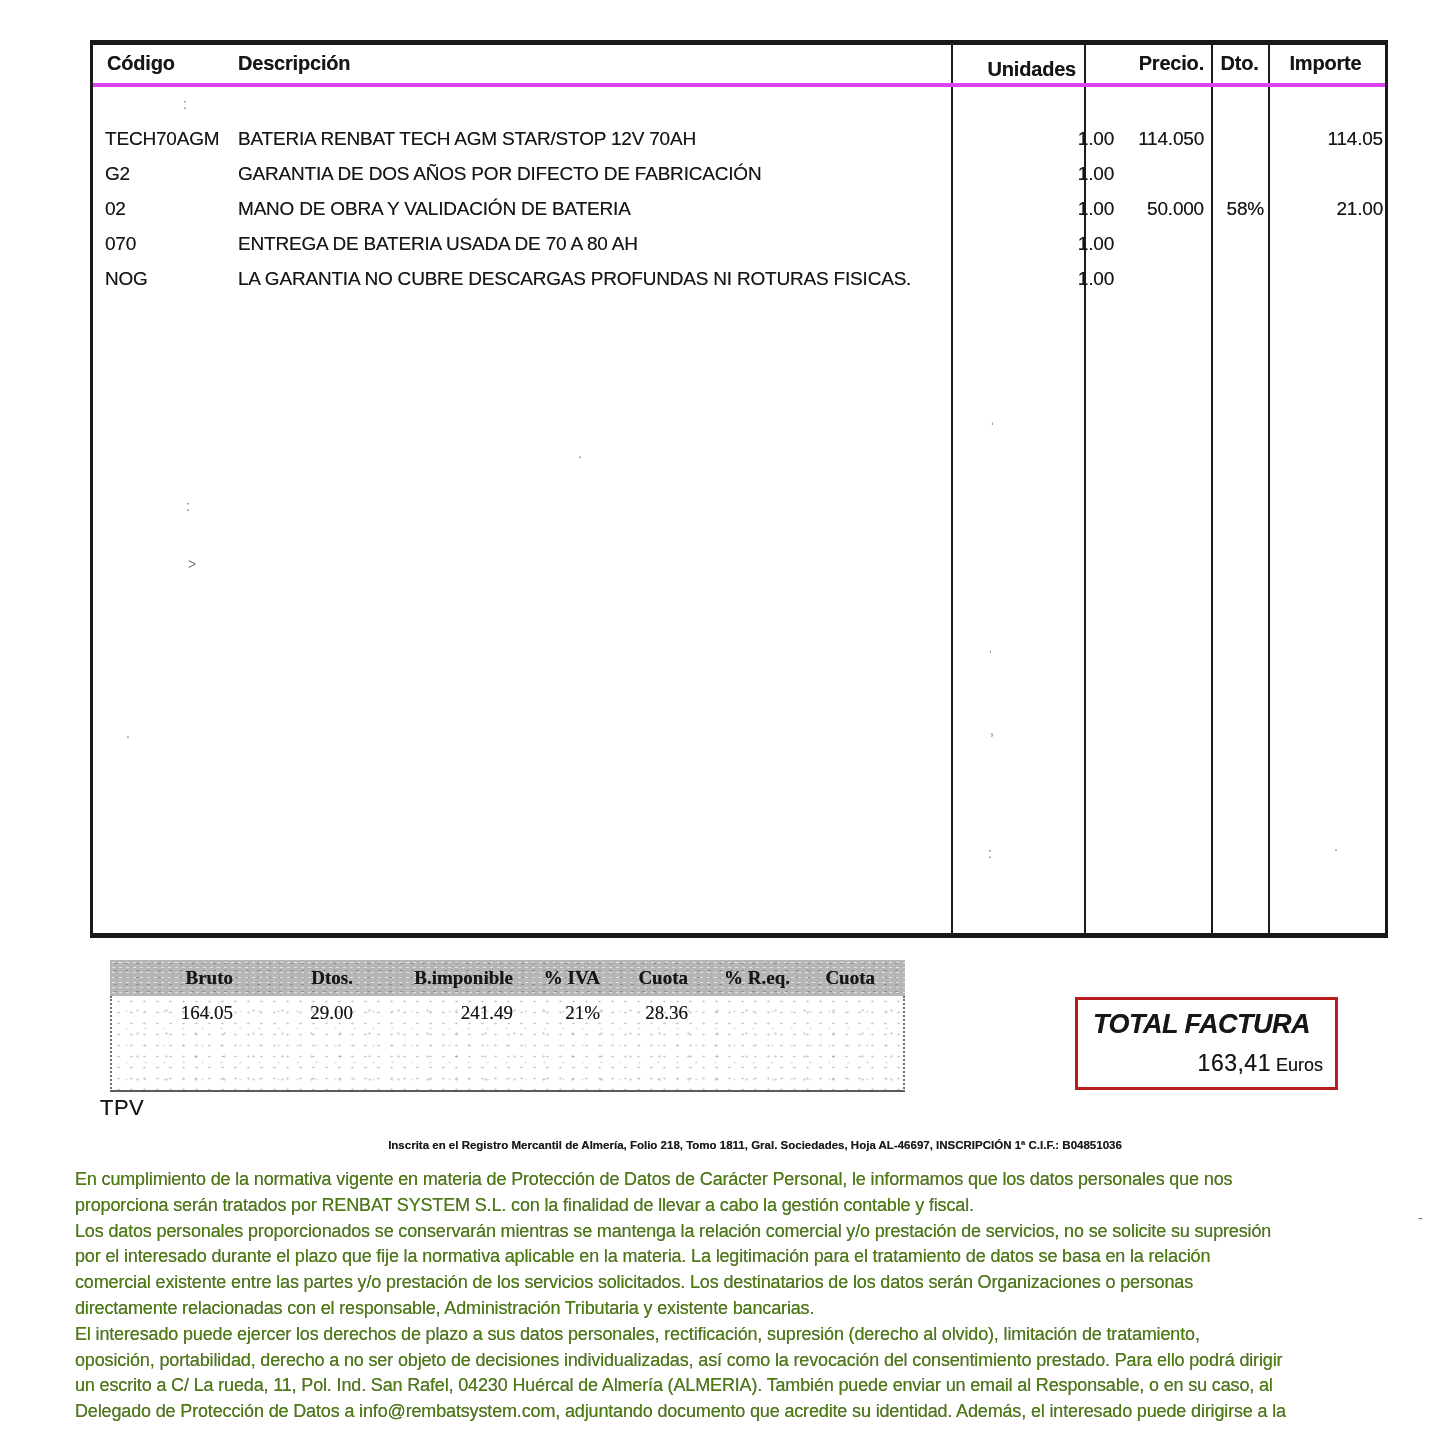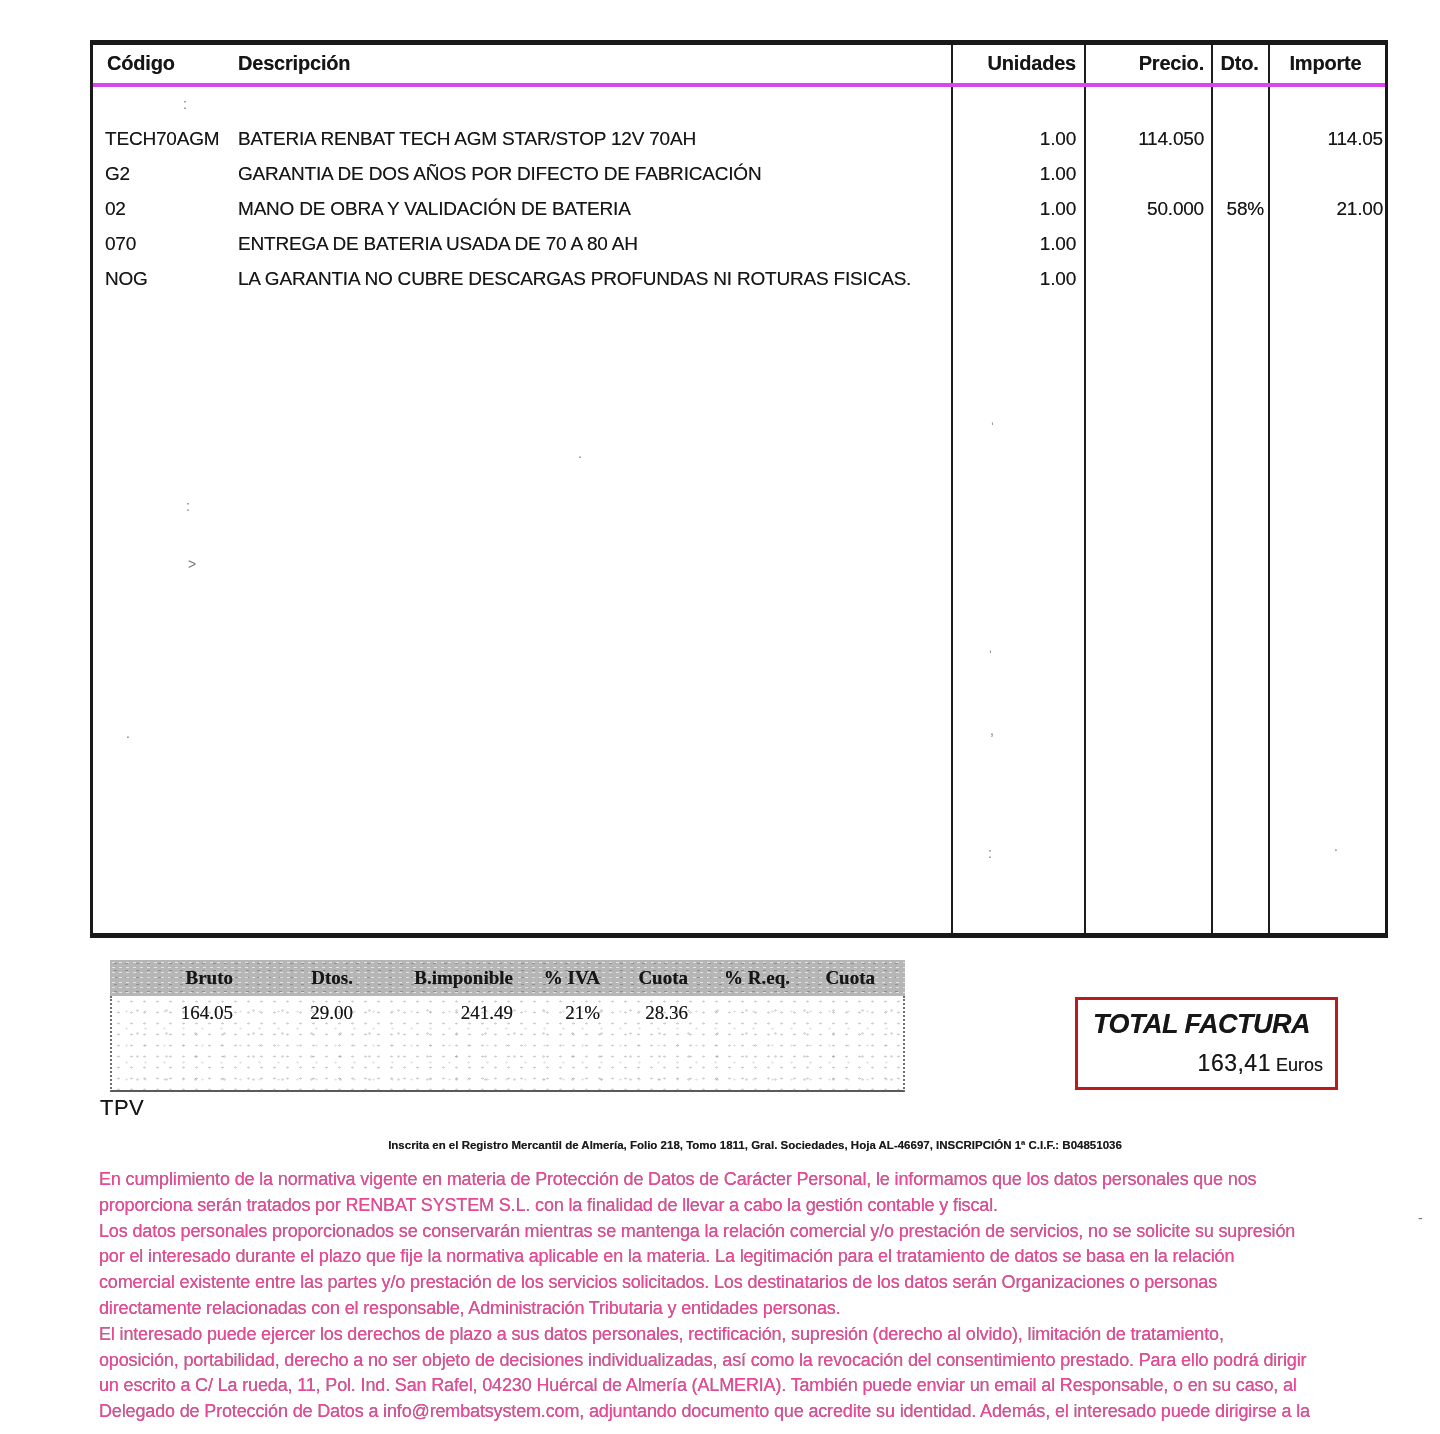--- a/index.html
+++ b/index.html
@@ -13,29 +13,29 @@
     border:3px solid #191919;border-top-width:5px;border-bottom-width:5px;
     box-sizing:border-box;
   }
   .col-divider{position:absolute;top:0;bottom:0;width:2px;background:#1c1c1c;}
   .div-1{left:858px;} .div-2{left:991px;} .div-3{left:1118px;} .div-4{left:1175px;}
   .thead{position:absolute;left:0;top:0;right:0;height:38px;border-bottom:4px solid #d946ef;}
   .hcell,.bcell{position:absolute;white-space:nowrap;}
   .thead .hcell{top:7px;font-size:20px;font-weight:bold;letter-spacing:-0.2px;}
   .h-codigo{left:14px;}
   .h-desc{left:145px;}
-  .h-unidades{left:858px;width:125px;text-align:right;}
+  .h-unidades{left:858px;width:125px;text-align:right;margin-top:6px;}
   .h-precio{left:991px;width:120px;text-align:right;}
   .h-dto{left:1118px;width:57px;text-align:center;}
   .h-importe{left:1175px;width:115px;text-align:center;}
   .trow{position:absolute;left:0;right:0;height:35px;}
   .trow .bcell{top:5px;font-size:19px;letter-spacing:-0.2px;}
   .c-codigo{left:12px;}
   .c-desc{left:145px;}
-  .c-unid{left:858px;width:125px;text-align:right;}
+  .c-unid{left:858px;width:125px;text-align:right;padding-left:38px;}
   .c-precio{left:991px;width:120px;text-align:right;}
   .c-dto{left:1118px;width:53px;text-align:right;}
   .c-importe{left:1175px;width:115px;text-align:right;}
   
   .items-table,.summary,.total-box,.tpv,.registry,.legal{text-shadow:0 0 .4px rgba(0,0,0,.55);}
 
   
   .summary{position:absolute;left:110px;top:960px;width:795px;height:132px;font-family:Liberation Serif, serif;}
   .summary-head{
     position:absolute;left:0;top:0;width:795px;height:36px;
@@ -75,21 +75,21 @@
 
   .tpv{position:absolute;left:100px;top:1095px;font-size:22px;letter-spacing:0.5px;}
 
   .registry{
     position:absolute;left:0;top:1139px;width:1510px;text-align:center;
     font-size:11.5px;font-weight:bold;color:#1b1b1b;white-space:nowrap;
   }
 
   
   .legal{position:absolute;left:75px;top:1167px;width:1360px;}
-  .legal-line{font-size:18px;line-height:25.8px;letter-spacing:-0.15px;white-space:nowrap;color:#ec4899;margin-left:24px;}
+  .legal-line{font-size:18px;line-height:25.8px;letter-spacing:-0.15px;white-space:nowrap;color:#4d7c0f;}
 
   
   .artifact{position:absolute;color:#3a3a3a;opacity:.7;font-size:14px;pointer-events:none;}
 </style>
 </head>
 <body>
 
 <div class="page">
 
   <div class="items-table">
@@ -181,21 +181,21 @@
   <div class="tpv">TPV</div>
 
   <div class="registry">Inscrita en el Registro Mercantil de Almería, Folio 218, Tomo 1811, Gral. Sociedades, Hoja AL-46697, INSCRIPCIÓN 1ª C.I.F.: B04851036</div>
 
   <div class="legal">
     <div class="legal-line">En cumplimiento de la normativa vigente en materia de Protección de Datos de Carácter Personal, le informamos que los datos personales que nos</div>
     <div class="legal-line">proporciona serán tratados por RENBAT SYSTEM S.L. con la finalidad de llevar a cabo la gestión contable y fiscal.</div>
     <div class="legal-line">Los datos personales proporcionados se conservarán mientras se mantenga la relación comercial y/o prestación de servicios, no se solicite su supresión</div>
     <div class="legal-line">por el interesado durante el plazo que fije la normativa aplicable en la materia. La legitimación para el tratamiento de datos se basa en la relación</div>
     <div class="legal-line">comercial existente entre las partes y/o prestación de los servicios solicitados. Los destinatarios de los datos serán Organizaciones o personas</div>
-    <div class="legal-line">directamente relacionadas con el responsable, Administración Tributaria y entidades personas.</div>
+    <div class="legal-line">directamente relacionadas con el responsable, Administración Tributaria y existente bancarias.</div>
     <div class="legal-line">El interesado puede ejercer los derechos de plazo a sus datos personales, rectificación, supresión (derecho al olvido), limitación de tratamiento,</div>
     <div class="legal-line">oposición, portabilidad, derecho a no ser objeto de decisiones individualizadas, así como la revocación del consentimiento prestado. Para ello podrá dirigir</div>
     <div class="legal-line">un escrito a C/ La rueda, 11, Pol. Ind. San Rafel, 04230 Huércal de Almería (ALMERIA). También puede enviar un email al Responsable, o en su caso, al</div>
     <div class="legal-line">Delegado de Protección de Datos a info@rembatsystem.com, adjuntando documento que acredite su identidad. Además, el interesado puede dirigirse a la</div>
   </div>
 
   <span class="artifact" style="left:183px;top:96px;">:</span>
   <span class="artifact" style="left:186px;top:498px;">:</span>
   <span class="artifact" style="left:188px;top:556px;">˃</span>
   <span class="artifact" style="left:126px;top:725px;">.</span>

